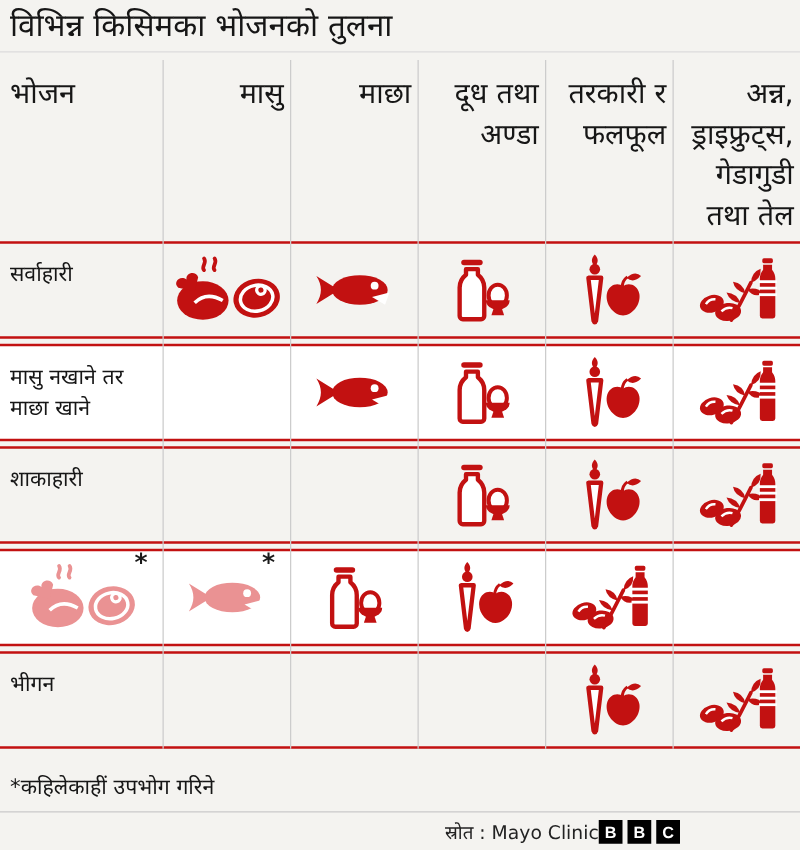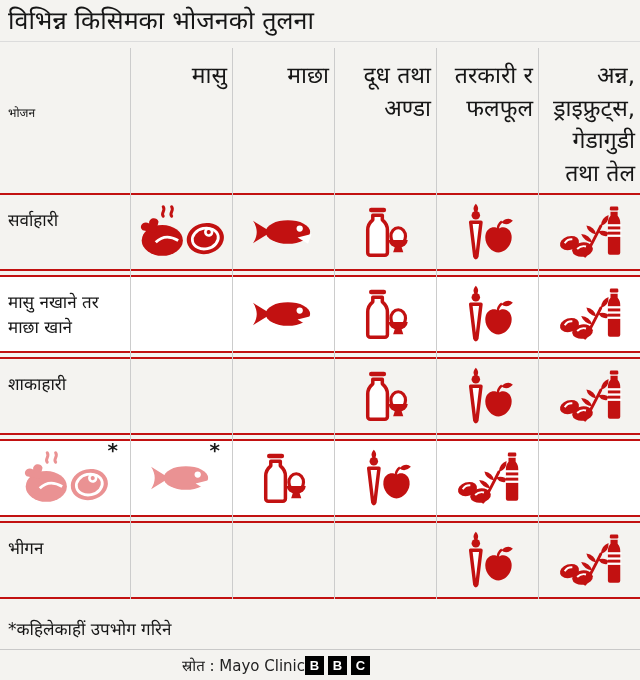--- a/index.html
+++ b/index.html
@@ -17,21 +17,21 @@
 
   .table{position:absolute;top:43px;left:0;width:640px;}
   .vlines{position:absolute;top:5px;left:0;width:640px;height:551px;z-index:2;pointer-events:none;}
   .vline{position:absolute;top:0;width:1px;height:100%;background:var(--separator,#cccccc);}
 
   .header-row{
     display:grid;grid-template-columns:130px repeat(5,102px);
     height:150px;box-sizing:border-box;padding-top:16px;position:relative;z-index:1;
   }
   .hcell{text-align:right;font-size:23px;line-height:1.42;padding:0 5px;box-sizing:border-box;}
-  .hcell.first{text-align:left;padding-left:8px;font-size:12px;margin-top:46px;}
+  .hcell.first{text-align:left;padding-left:8px;font-size:23px;}
 
   .bands{position:relative;}
   .band{
     display:grid;grid-template-columns:130px repeat(5,102px);
     height:78px;box-sizing:border-box;margin-bottom:4px;
     border-top:2px solid var(--red,#c21111);
     border-bottom:2px solid var(--red,#c21111);
     position:relative;z-index:1;
   }
   .band.alt{background:var(--row-alt,#ffffff);}
@@ -46,21 +46,21 @@
   .ic-grains{width:68px;height:56px;}
   .asterisk{
     position:absolute;top:-1px;right:12px;
     font-size:20px;font-weight:bold;color:#1a1a1a;line-height:1;
   }
 
   .footnote{position:absolute;top:617px;left:8px;font-size:17px;}
   .footer-rule{position:absolute;top:649px;left:0;width:640px;height:1px;background:#c9c9c9;}
   .source-bar{
     position:absolute;top:650px;left:0;width:552px;height:30px;
-    display:flex;align-items:center;justify-content:center;
+    display:flex;align-items:center;justify-content:flex-end;
     box-sizing:border-box;padding:0 8px;
   }
   .source{font-size:15px;color:#222;}
   .bbc-logo{display:flex;gap:4px;}
   .bbc-block{
     width:19px;height:19px;background:var(--logo-bg,#000);color:#fff;
     display:flex;align-items:center;justify-content:center;
     font-size:13px;font-weight:bold;font-family:"Liberation Sans","DejaVu Sans",sans-serif;
   }
 </style>

